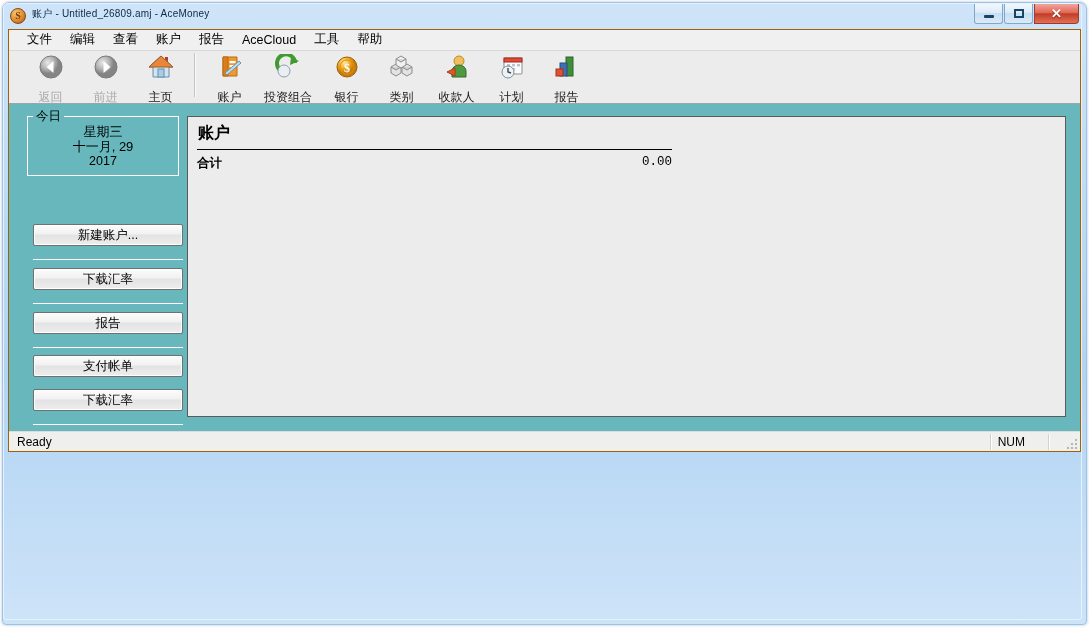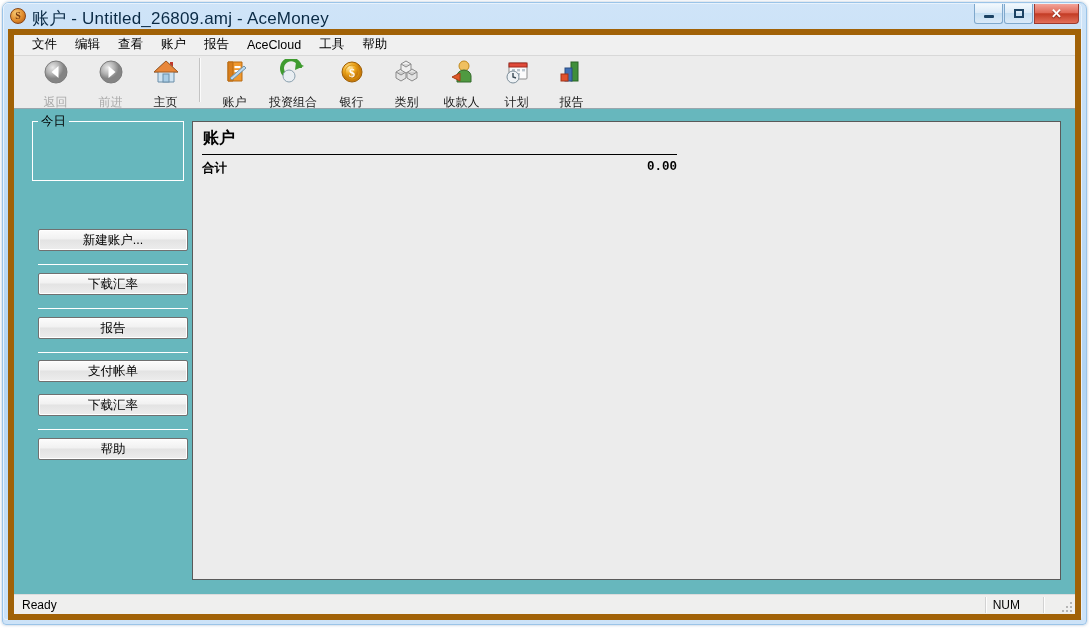--- a/index.html
+++ b/index.html
@@ -62,21 +62,21 @@
     font-size: 10px;
     color: #7a3c10;
     text-align: center;
     line-height: 14px;
     font-weight: bold;
     font-family: "Liberation Serif", serif;
   }
   .title-text {
     position: absolute;
     left: 28px; top: 3px;
-    font-size: 17px;
+    font-size: 10px;
     color: #0a2a45;
     white-space: nowrap;
     letter-spacing: .2px;
   }
   .win-buttons {
     position: absolute;
     right: 2px; top: 0px;
     height: 22px;
     display: flex;
     align-items: flex-start;
@@ -122,23 +122,23 @@
   .maximize-glyph {
     position:absolute; left:50%; top:5px; margin-left:-5px;
     width:10px; height:9px; border:2px solid #1c4364; box-sizing:border-box;
   }
 
   
   .client {
     position: absolute;
     left: 8px; top: 29px;
     width: 1073px;
-    height: 591px;
+    height: 423px;
     background: #f97316;
-    border: 6px solid #a16207;
+    border: 1px solid #a16207;
     box-sizing: border-box;
     overflow: hidden;
   }
 
   
   .menubar {
     position: absolute;
     left: 0; top: 0;
     width: 100%;
     height: 21px;
@@ -301,21 +301,21 @@
     position: absolute;
     left: 0; top: 0;
     font-size: 12.5px;
     font-weight: bold;
     color: #000000;
   }
   .total-value {
     position: absolute;
     right: 0; top: 0;
     font-size: 12.5px;
-    font-weight: bold;
+    font-weight: normal;
     color: #000000;
     font-family: "Liberation Mono", monospace;
   }
 
   
   .statusbar {
     position: absolute;
     left: 0; bottom: 0;
     width: 100%;
     height: 20px;
@@ -532,20 +532,25 @@
       </div>
 
     </div>
 
     <div class="teal-body">
 
       <div class="sidebar">
 
         <div class="date-group">
           <div class="date-group-label">今日</div>
+          <div class="date-lines">
+            <div class="date-dow">星期三</div>
+            <div class="date-md">十一月, 29</div>
+            <div class="date-yr">2017</div>
+          </div>
         </div>
 
         <div class="side-btn" style="top:120px">新建账户...</div>
         <div class="side-sep" style="top:155px"></div>
 
         <div class="side-btn" style="top:164px">下载汇率</div>
         <div class="side-sep" style="top:199px"></div>
 
         <div class="side-btn" style="top:208px">报告</div>
         <div class="side-sep" style="top:243px"></div>

